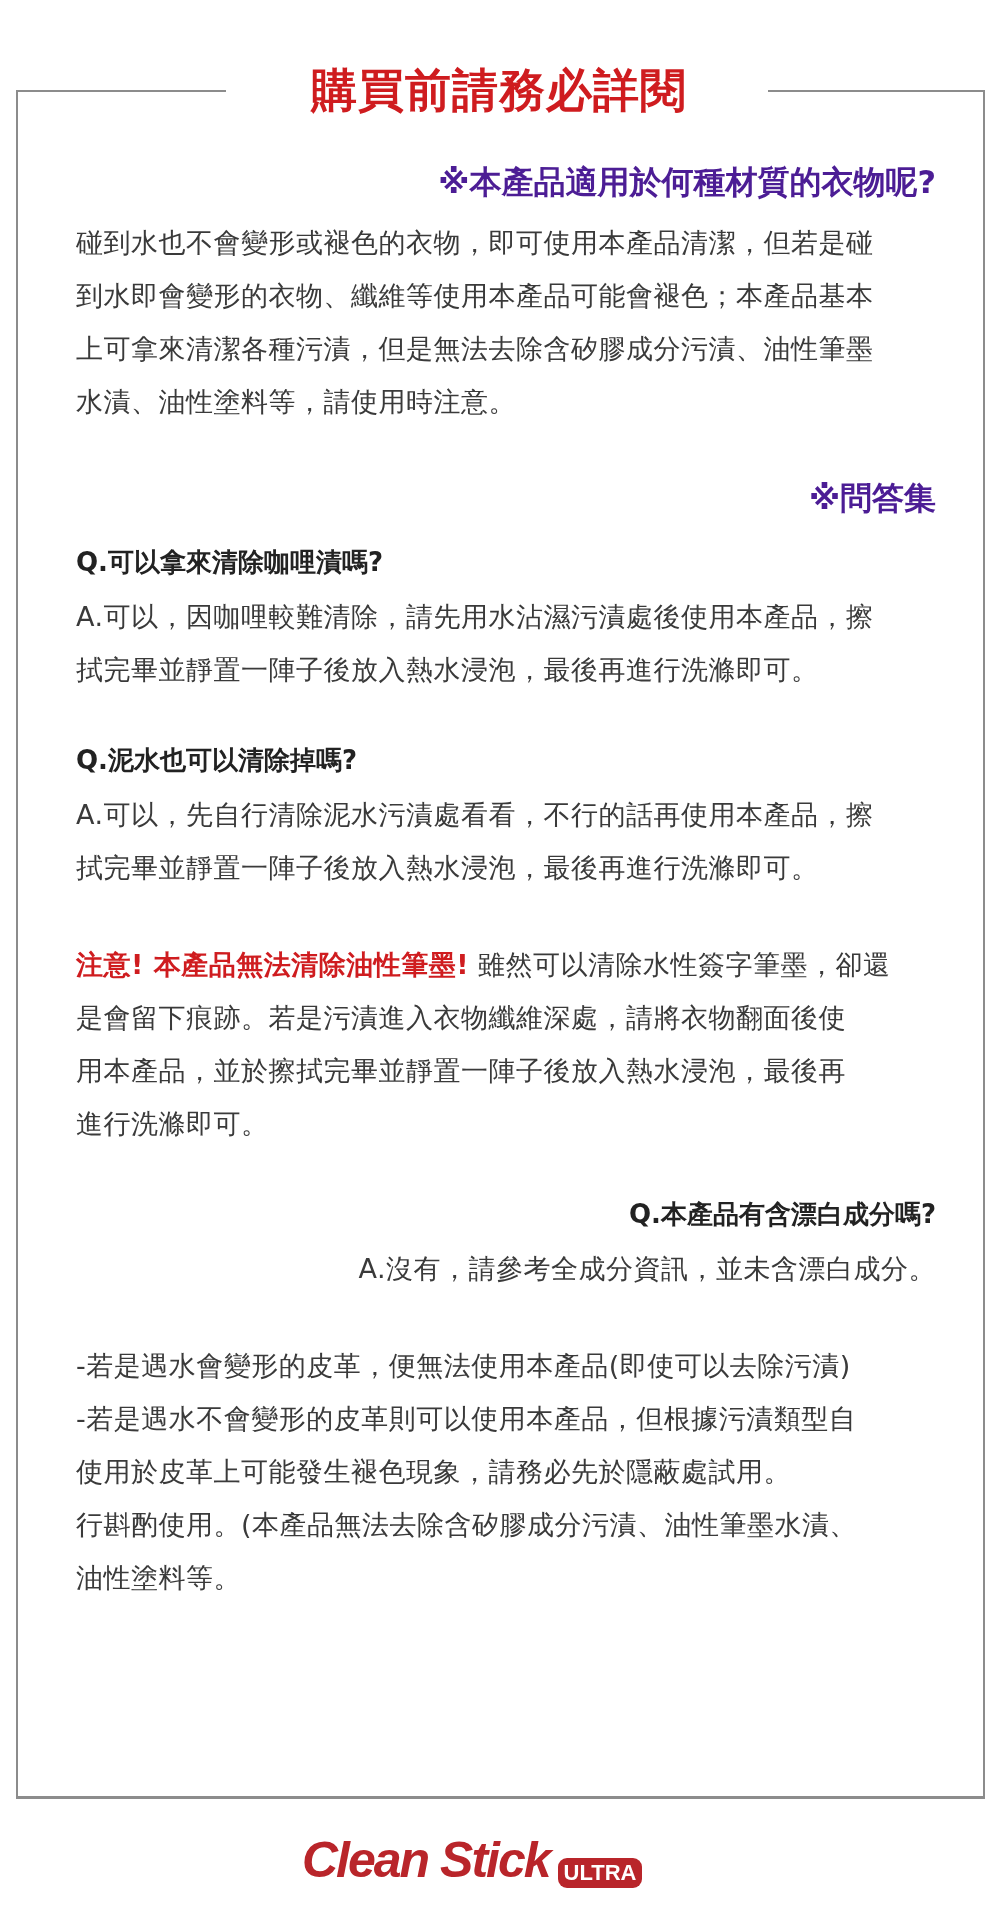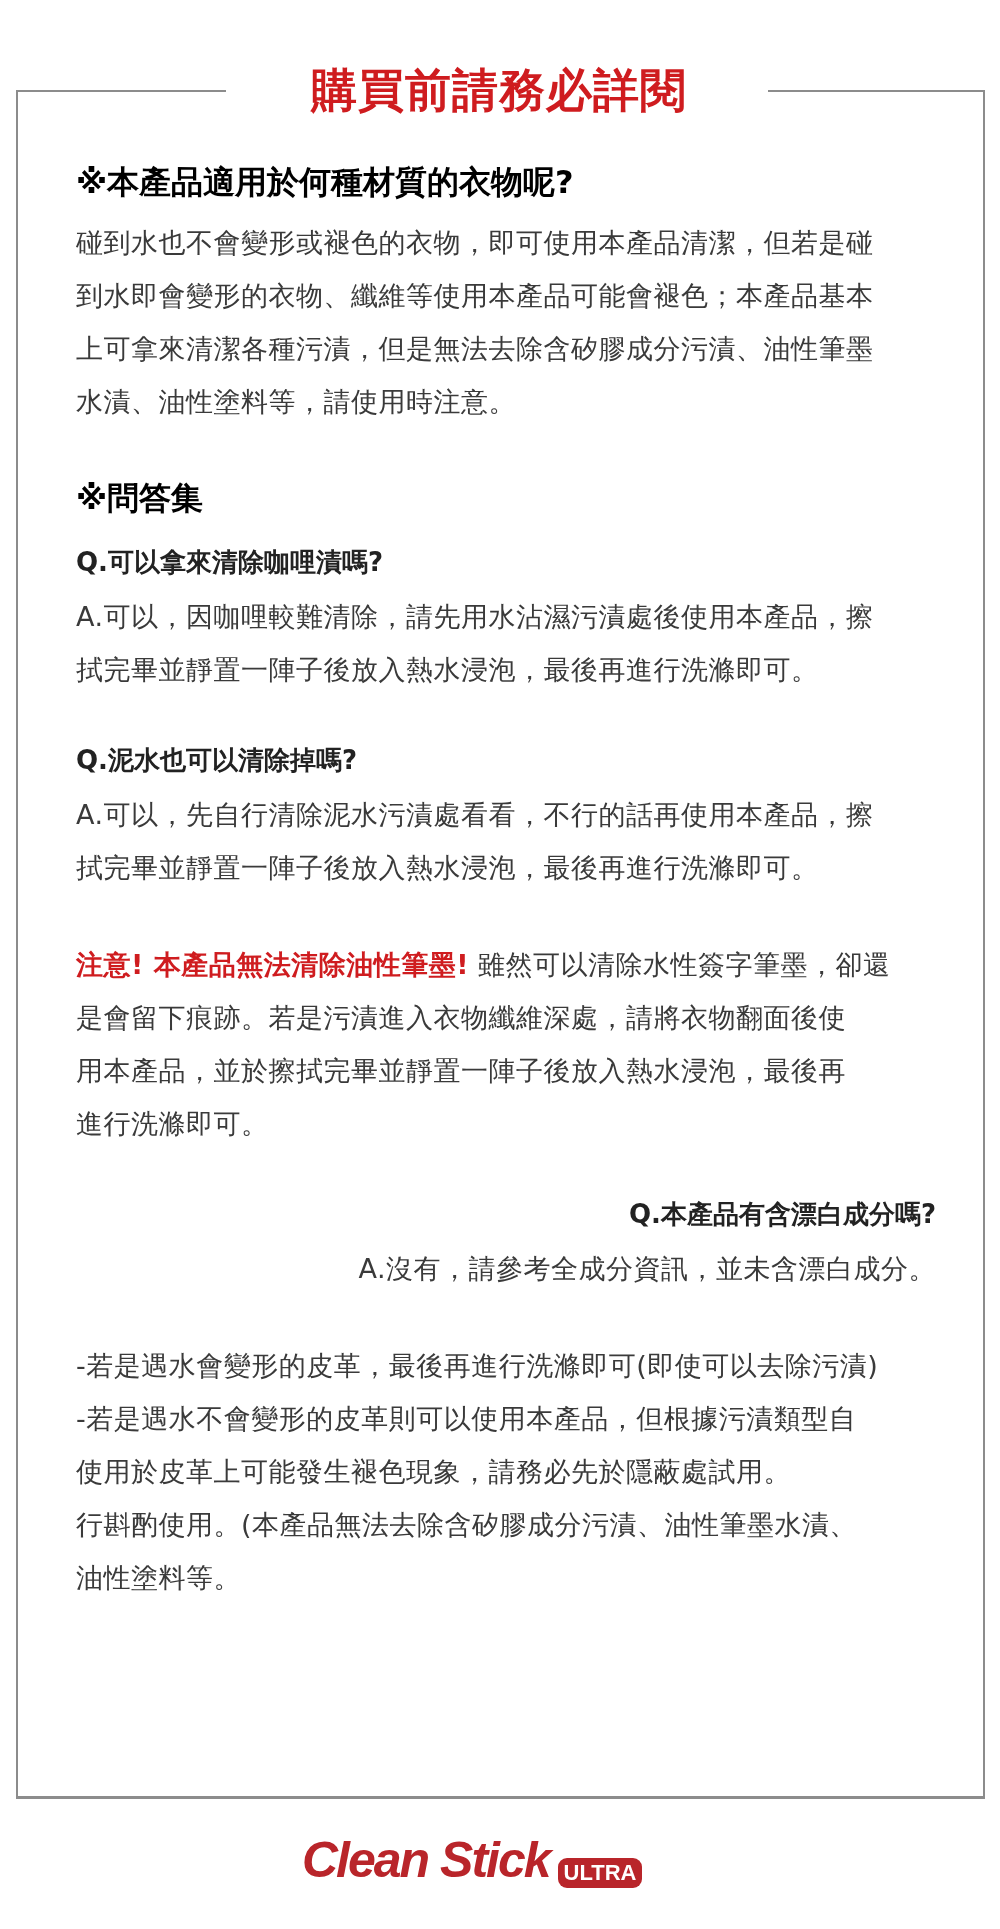--- a/index.html
+++ b/index.html
@@ -56,23 +56,24 @@
   }
   .content {
     position: absolute;
     left: 76px;
     top: 160px;
     width: 860px;
   }
   .section-heading {
     font-size: 32px;
     font-weight: bold;
-    color: #000000;
+    color: #4c1d95;
     line-height: 44px;
     margin: 0;
+    text-align: right;
   }
   .body-text {
     font-size: 27px;
     line-height: 53px;
     color: #3a3a3a;
     margin: 0;
     letter-spacing: 0.5px;
   }
   .q-text {
     font-size: 26px;
@@ -166,21 +167,21 @@
 
   <div style="margin-top:44px;text-align:right;">
     <p class="q-text" style="margin-bottom:8px;">Q.本產品有含漂白成分嗎?</p>
     <p class="body-text">
       <span class="line">A.沒有，請參考全成分資訊，並未含漂白成分。</span>
     </p>
   </div>
 
   <div style="margin-top:44px;">
     <p class="body-text">
-      <span class="line">-若是遇水會變形的皮革，最後再進行洗滌即可(即使可以去除污漬)</span>
+      <span class="line">-若是遇水會變形的皮革，便無法使用本產品(即使可以去除污漬)</span>
       <span class="line">-若是遇水不會變形的皮革則可以使用本產品，但根據污漬類型自</span>
       <span class="line">使用於皮革上可能發生褪色現象，請務必先於隱蔽處試用。</span>
       <span class="line">行斟酌使用。(本產品無法去除含矽膠成分污漬、油性筆墨水漬、</span>
       <span class="line">油性塗料等。</span>
     </p>
   </div>
 </div>
 
 <div class="logo">
   <span class="logo-main">Clean Stick</span>

